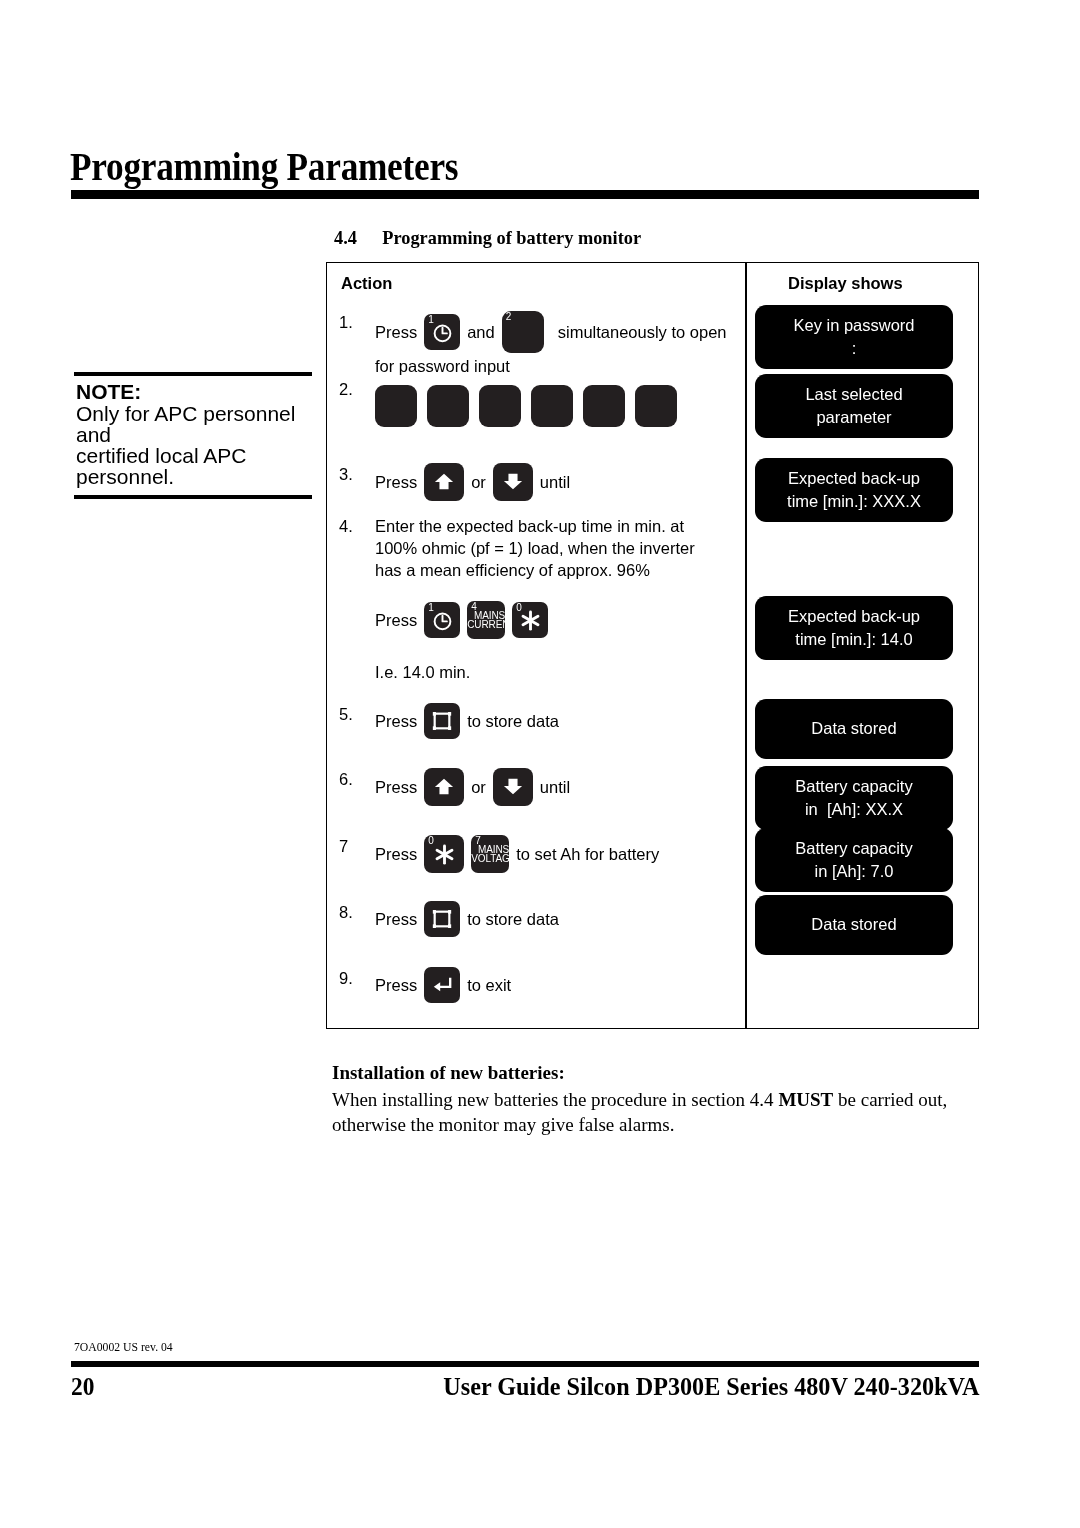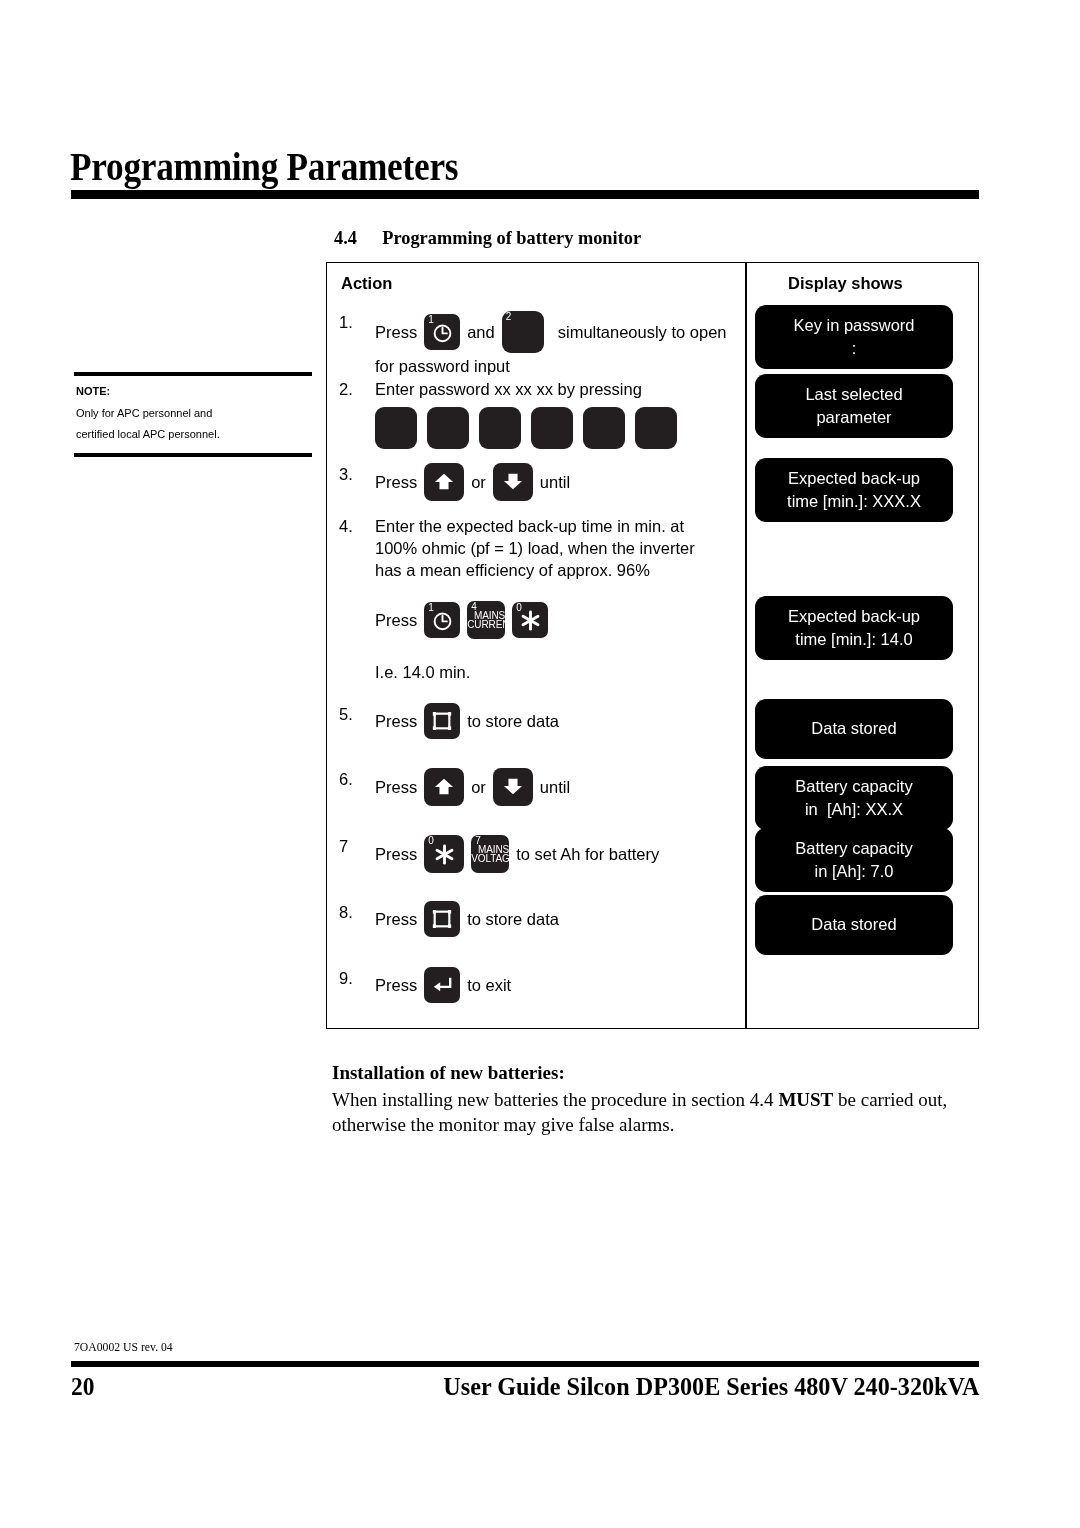--- a/index.html
+++ b/index.html
@@ -61,21 +61,21 @@
   }
   #note-block .rule-top,
   #note-block .rule-bottom {
     height: 4px;
     background: #000;
     width: 100%;
   }
   #note-block .rule-bottom { margin-top: 4px; }
   #note-block .note-body {
     padding: 5px 0 4px 2px;
-    font-size: 11px;
+    font-size: 21px;
     line-height: 21px;
   }
   #note-block .note-label {
     font-weight: bold;
     display: block;
     margin-bottom: 1px;
   }
 
   
   #procedure-table {
@@ -302,23 +302,20 @@
         <span class="txt gap-l" style="margin-left:14px;">simultaneously to open</span>
       </div>
       <div style="margin-top:2px;">
         <span class="txt">for password input</span>
       </div>
     </div>
   </div>
 
   <div class="action-row" style="top:115px;">
     <span class="step-no">2.</span>
-    <div class="step-body">
-      <span class="txt">Enter password xx xx xx by pressing</span>
-    </div>
     <div class="pw-row">
       <span class="key pw"></span>
       <span class="key pw"></span>
       <span class="key pw"></span>
       <span class="key pw"></span>
       <span class="key pw"></span>
       <span class="key pw"></span>
     </div>
   </div>
 

